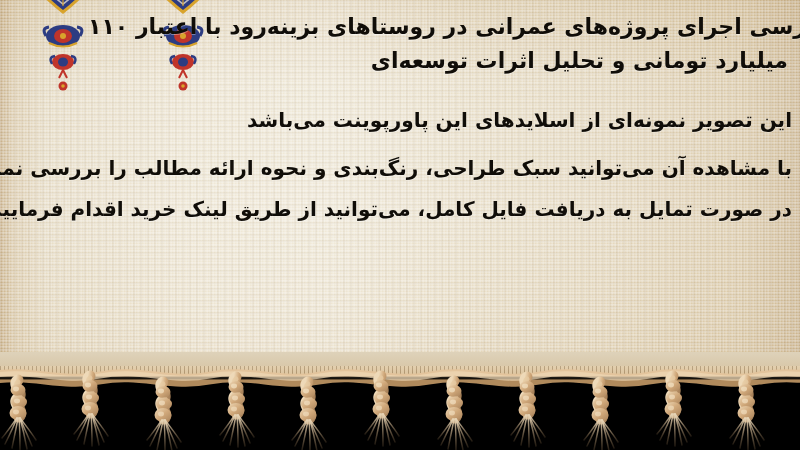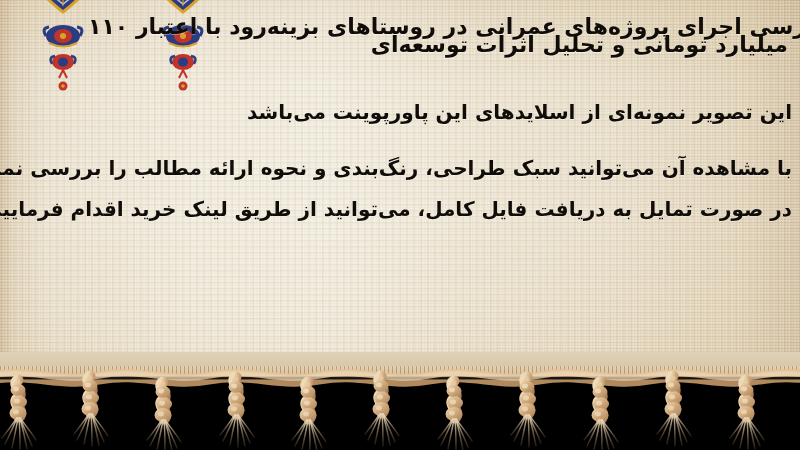--- a/index.html
+++ b/index.html
@@ -110,27 +110,27 @@
     color: #100d08;
     direction: rtl;
     text-shadow: 0 1px 0 rgba(255,255,255,0.35);
   }
   .title-line {
     font-size: 22px;
     font-weight: 700;
     letter-spacing: -0.2px;
   }
   .title-1 { top: 14px; right: -6px; }
-  .title-2 { top: 32px; right: 12px; }
+  .title-2 { top: 48px; right: 12px; }
 
   .body-line {
     font-size: 20px;
     font-weight: 600;
   }
-  .body-1 { top: 100px; right: 8px; }
+  .body-1 { top: 108px; right: 8px; }
   .body-2 { top: 156px; right: 8px; }
   .body-3 { top: 197px; right: 8px; }
 
   
   .fringe-band {
     position: absolute;
     left: 0;
     top: 352px;
     width: 800px;
     height: 98px;

